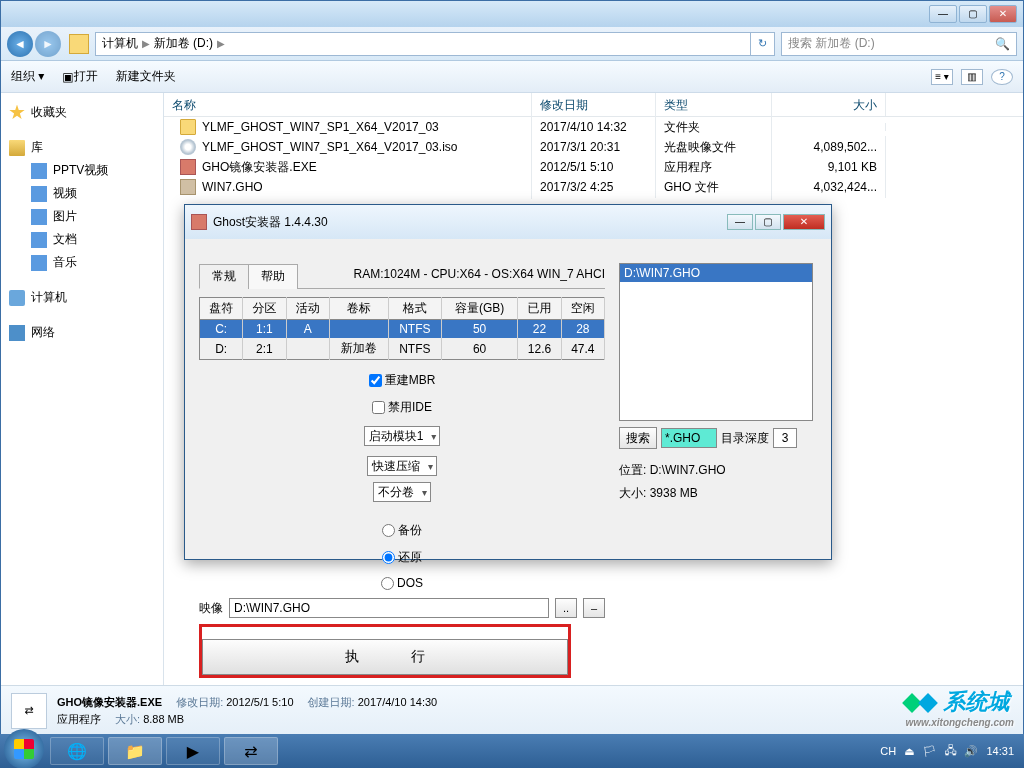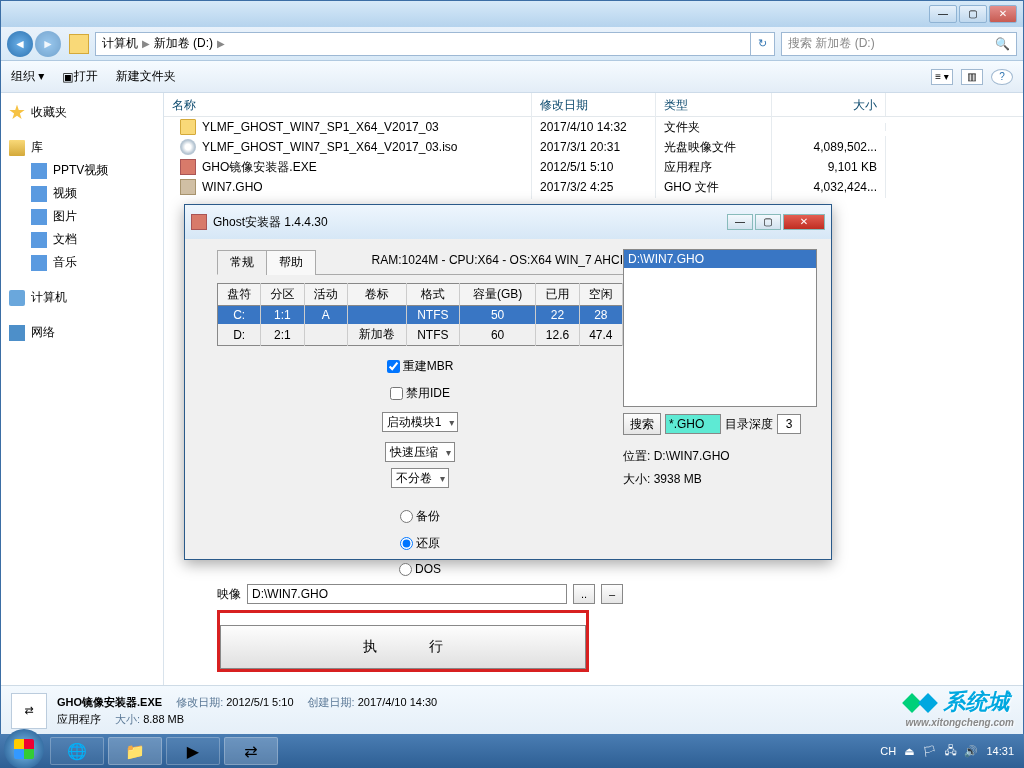--- a/index.html
+++ b/index.html
@@ -60,21 +60,21 @@
 .dp-row { display:flex; gap:14px; }
 .dp-label { color:#5a7896; }
 
 
 .dialog { position: absolute; left: 184px; top: 204px; width: 648px; height: 356px; background: #f0f0f0; border: 1px solid #2a5a8a; box-shadow: 0 4px 14px rgba(0,0,0,.35); }
 .dlg-title { height: 26px; background: linear-gradient(#eef6fd,#d6e7f6); display:flex; align-items:center; padding: 17px 6px; font-size: 12px; }
 .dlg-title .dt-ico { width:16px;height:16px;background:#d87a6a;margin-right:6px; border:1px solid #a55;}
 .dlg-btns { margin-left:auto; display:flex; }
 .dlg-btn { width:26px;height:16px;margin-left:2px;background:linear-gradient(#f4f9fd,#d2e2ef);border:1px solid #8bb;font-size:10px;text-align:center;line-height:14px;cursor:pointer;}
 .dlg-btn.dclose { background: linear-gradient(#e35f52,#c02e22); color:#fff; width:42px;}
-.dlg-body { padding: 10px 14px; display:flex; font-size:12px; font-family: SimSun, monospace; justify-content: flex-end; }
+.dlg-body { padding: 24px 14px; display:flex; gap:14px; font-size:12px; font-family: SimSun, monospace; }
 .dlg-left { width: 406px; }
 .dlg-right { width: 194px; }
 
 .tabs { display:flex; border-bottom:1px solid #aaa; position:relative; }
 .tab { padding: 3px 12px; border:1px solid #aaa; border-bottom:none; background:#f8f8f8; margin-right:-1px; cursor:pointer; position:relative; top:1px; }
 .tab.active { background:#f0f0f0; border-bottom:1px solid #f0f0f0; }
 .ram-info { position:absolute; right:0; top:4px; font-size:12px; }
 
 .disk-table { width:100%; border:1px solid #888; margin-top:8px; font-size:12px; border-collapse:collapse; }
 .disk-table th, .disk-table td { border-right:1px solid #ccc; padding:2px 4px; text-align:center; font-weight:normal; }
@@ -85,21 +85,21 @@
 .opts { margin-top:12px; display:flex; flex-direction:column; gap:6px; }
 .opt-row { display:flex; align-items:center; gap:10px;flex-direction:column; }
 .combo { height:20px; border:1px solid #888; background:#fff; padding:0 16px 0 4px; position:relative; font-size:12px; min-width:56px; display:inline-flex;align-items:center; cursor:pointer;}
 .combo::after { content:"▾"; position:absolute; right:3px; color:#555; font-size:10px; }
 input[type=checkbox], input[type=radio] { margin-right:3px; vertical-align:middle; }
 
 .img-row { display:flex; align-items:center; gap:6px; margin-top:8px; }
 .img-input { flex:1; height:20px; border:1px solid #888; background:#fff; padding:0 4px; font-size:12px; }
 .small-btn { width:22px;height:20px;border:1px solid #888;background:linear-gradient(#fdfdfd,#e5e5e5);cursor:pointer;font-size:11px;text-align:center;line-height:18px;}
 
-.exec-btn { width:366px; height:44px; margin-top:12px; border:1px solid #888; background:linear-gradient(#fdfdfd,#e0e0e0); font-size:14px; letter-spacing:24px; padding-left:24px; cursor:pointer; }
+.exec-btn { width:366px; height:36px; margin-top:12px; border:1px solid #888; background:linear-gradient(#fdfdfd,#e0e0e0); font-size:14px; letter-spacing:24px; padding-left:24px; cursor:pointer; }
 .exec-highlight { border: 3px solid #d82020; display:inline-block; padding:0; margin-top:6px; }
 
 .gho-list { width:100%; height:158px; border:1px solid #888; background:#fff; }
 .gho-item { background:#3976c4; color:#fff; padding:2px 4px; font-size:12px; cursor:pointer; }
 .search-row { display:flex; align-items:center; gap:4px; margin-top:6px; }
 .sbtn { height:22px; padding:0 6px; border:1px solid #888; background:linear-gradient(#fdfdfd,#e5e5e5); font-size:12px; cursor:pointer;}
 .sfield { width:56px;height:20px;border:1px solid #888;background:#5eead4;font-size:12px;padding:0 3px; }
 .depth-label { font-size:12px; }
 .depth-input { width:24px;height:20px;border:1px solid #888;background:#fff;text-align:center;font-size:12px; }
 .meta { margin-top:10px; font-size:12px; line-height:1.9; }

